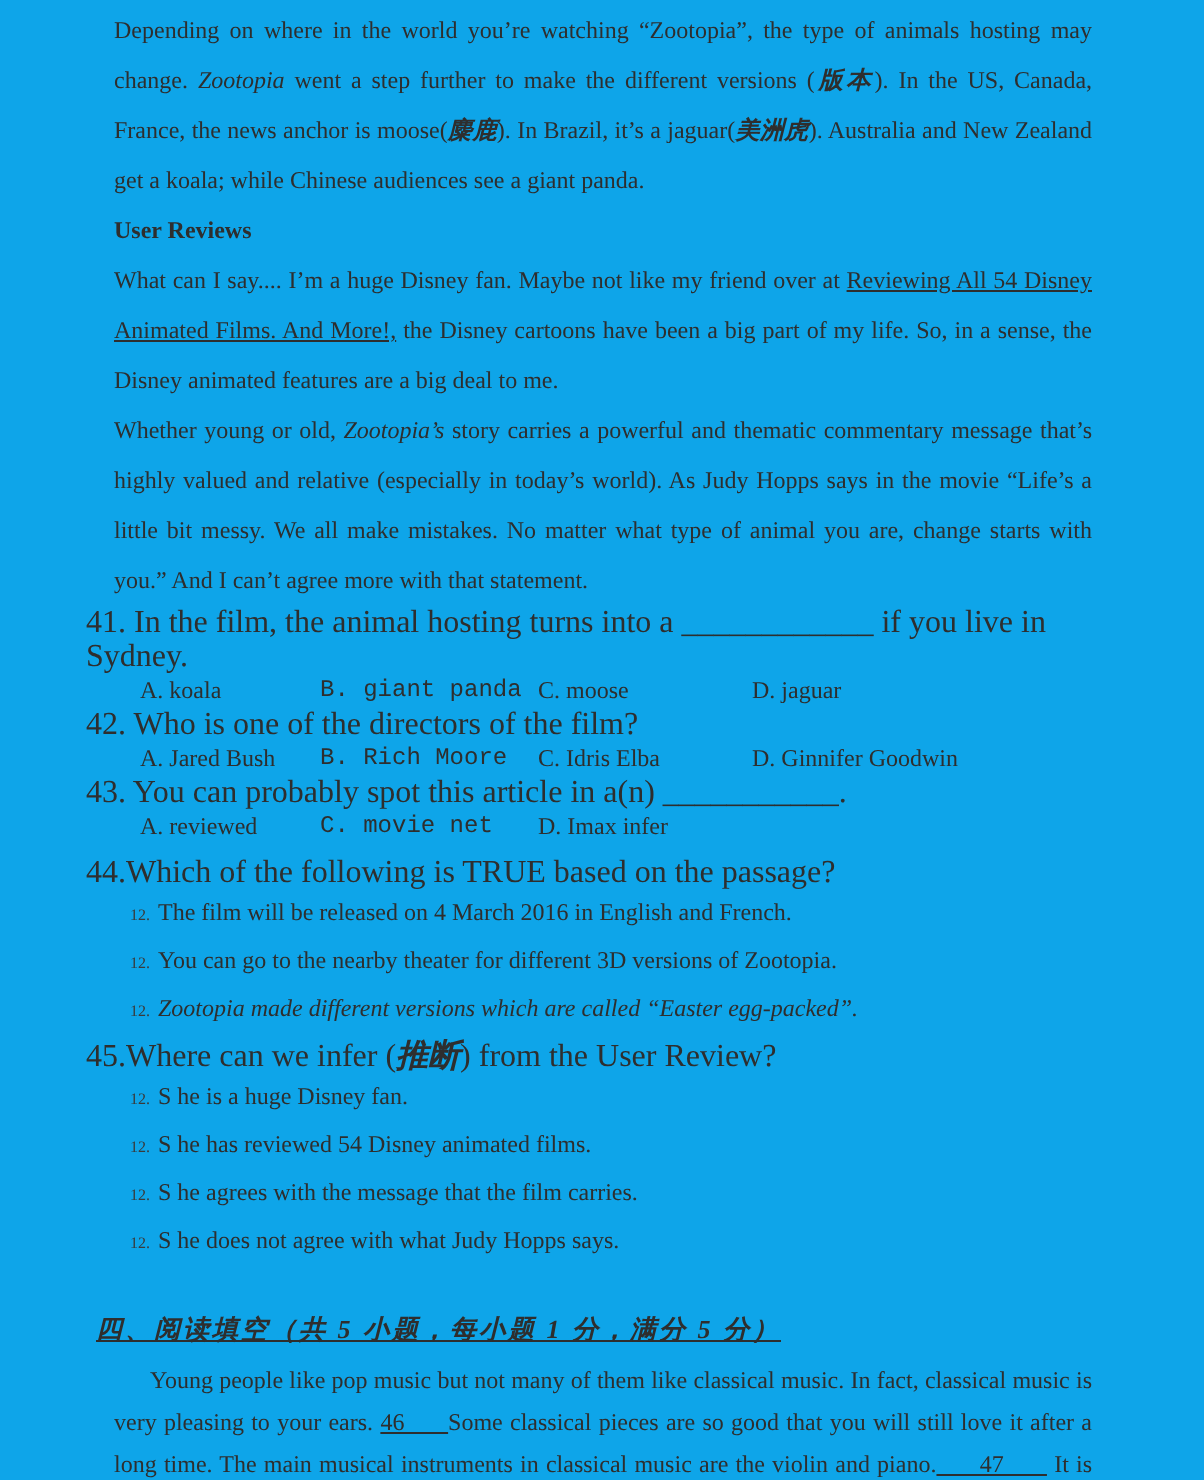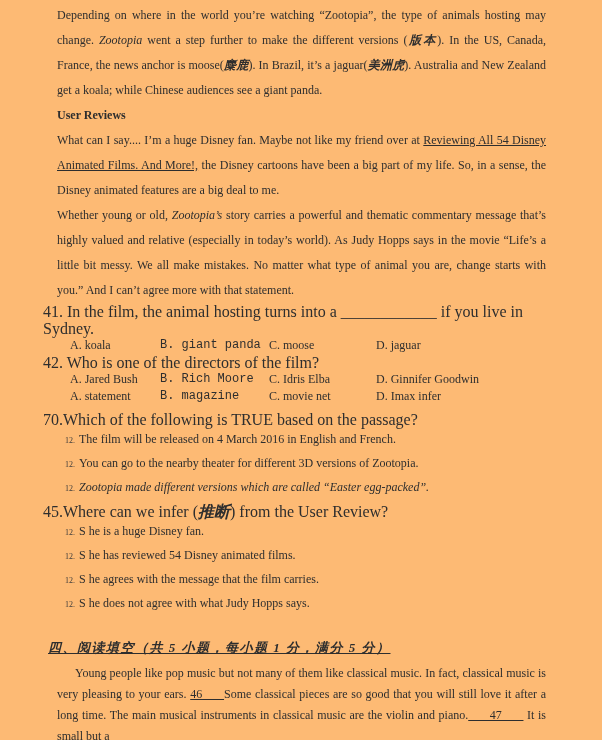--- a/index.html
+++ b/index.html
@@ -1,17 +1,17 @@
 <!DOCTYPE html>
 <html><head>
 <meta charset="utf-8">
 <style>
   html,body { margin:0; padding:0; background:#ffffff; }
   .page {
-    position:relative; width:602px; height:740px; background:#fdba74;
+    position:relative; width:602px; height:740px; background:#0ea5e9;
     overflow:hidden; font-family:"Liberation Serif", serif; color:#2e2e2e;
     -webkit-font-smoothing:antialiased;
   }
   .doc { padding:3px 56px 0 57px; }
   .para { font-size:12px; line-height:25px; text-align:justify; }
   .para2 { font-size:12px; line-height:21px; text-align:justify; text-indent:18px; }
   .heading { font-size:12px; line-height:25px; font-weight:bold; }
   .qline { font-size:16px; line-height:17px; margin-left:-14px; }
   .options { display:flex; font-size:12px; line-height:17px; padding-left:13px; }
   .options .cell { flex:0 0 auto; }
@@ -46,27 +46,27 @@
         <span class="cell">C. moose</span>
         <span class="cell">D. jaguar</span>
       </div>
       <div class="qline"><span>42. Who is one of the directors of the film?</span></div>
       <div class="options">
         <span class="cell">A. Jared Bush</span>
         <span class="cell">B. Rich Moore</span>
         <span class="cell">C. Idris Elba</span>
         <span class="cell">D. Ginnifer Goodwin</span>
       </div>
+      <div class="qline"><span>43. You can probably spot this article in a(n) ___________.</span></div>
       <div class="options">
-        <span class="cell">A. statement</span>
-        <span class="cell">B. magazine</span>
+        <span class="cell">A. reviewed</span>
         <span class="cell">C. movie net</span>
         <span class="cell">D. Imax infer</span>
       </div>
-      <div class="qline" style="margin-top: 6px;"><span>70.Which of the following is TRUE based on the passage?</span></div>
+      <div class="qline" style="margin-top: 6px;"><span>44.Which of the following is TRUE based on the passage?</span></div>
       <div class="mopt"><span class="marker">12.</span><span>The film will be released on 4 March 2016 in English and French.</span></div>
       <div class="mopt"><span class="marker">12.</span><span>You can go to the nearby theater for different 3D versions of Zootopia.</span></div>
       <div class="mopt"><span class="marker">12.</span><span class="seg-i">Zootopia made different versions which are called “Easter egg-packed”.</span></div>
       <div class="qline" style="margin-top: 3px;"><span>45.Where can we infer (</span><span class="seg-cn">推断</span><span>) from the User Review?</span></div>
       <div class="mopt"><span class="marker">12.</span><span>S he is a huge Disney fan.</span></div>
       <div class="mopt"><span class="marker">12.</span><span>S he has reviewed 54 Disney animated films.</span></div>
       <div class="mopt"><span class="marker">12.</span><span>S he agrees with the message that the film carries.</span></div>
       <div class="mopt"><span class="marker">12.</span><span>S he does not agree with what Judy Hopps says.</span></div>
       <div class="cnheading" style="margin-top: 22px; text-decoration: underline;">四、阅读填空（共 5 小题，每小题 1 分，满分 5 分）</div>
       <div class="para2" style="margin-top: 5px;"><span>Young people like pop music but not many of them like classical music. In fact, classical music is very pleasing to your ears.  </span><span class="seg-u seg-pre">46      </span><span>Some classical pieces are so good that you will still love it after a long time. The main musical instruments in classical music are the violin and piano.</span><span class="seg-u seg-pre">      47      </span><span>  It is small but a</span></div>

